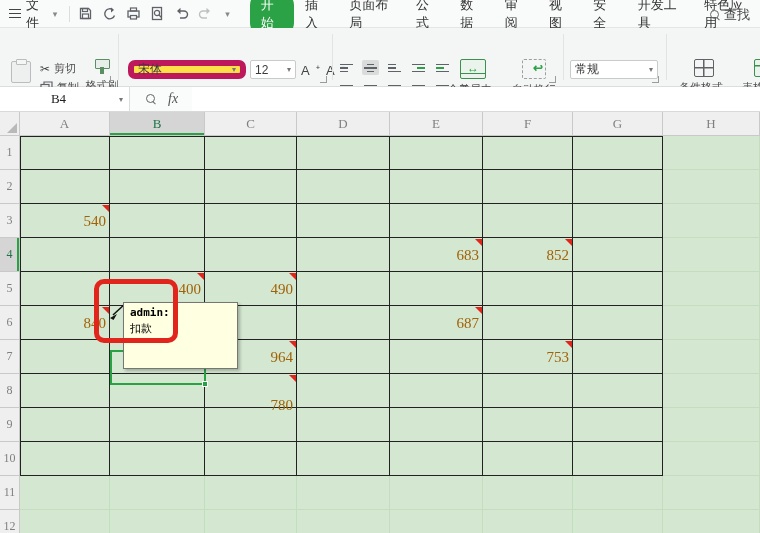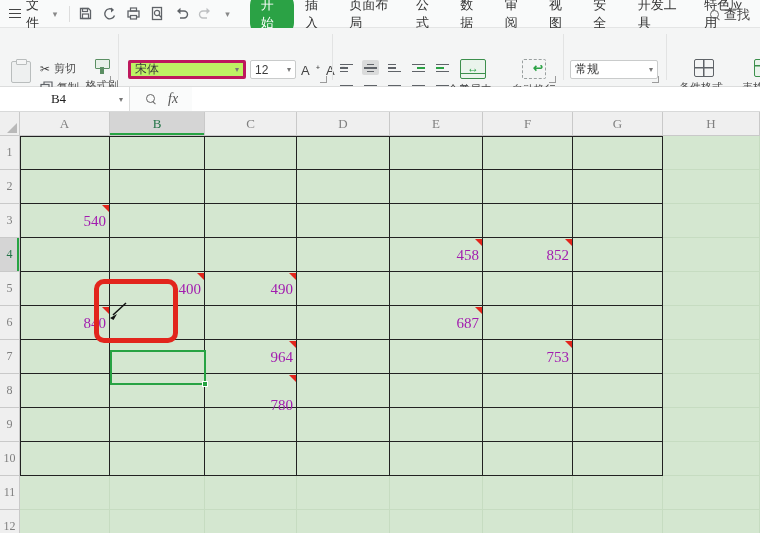--- a/index.html
+++ b/index.html
@@ -37,21 +37,21 @@
   .paste { position:absolute; left:6px; top:33px; width:30px; text-align:center; }
   .clipboard { position:relative; width:20px; height:22px; margin:0 auto 2px; border:1.5px solid #b9bdbd; border-radius:2px; background:#eef0f0; }
   .clipboard::before { content:""; position:absolute; left:4px; top:-3px; width:9px; height:4px; border:1.5px solid #b9bdbd; border-radius:1px; background:#f4f5f5; }
   .cutcopy { position:absolute; left:40px; top:33px; }
   .cutcopy .row { display:flex; align-items:center; gap:4px; height:15px; margin-bottom:4px; }
   .fpaint { position:absolute; left:80px; top:31px; width:44px; text-align:center; }
   .brush { width:18px; height:16px; margin:0 auto 3px; position:relative; }
   .brush::before { content:""; position:absolute; left:2px; top:0; width:13px; height:8px; border:1.5px solid #5b8f63; border-radius:1px; background:#e7f0e8; }
   .brush::after { content:""; position:absolute; left:7px; top:8px; width:4px; height:7px; background:#5b8f63; }
 
-  .fontbox { position:absolute; left:128px; top:32px; width:118px; height:19px; background:#bef264; border:3px solid #be185d; border-radius:2px; display:flex; align-items:center; justify-content:space-between; padding:0 4px; font-size:12px; }
+  .fontbox { position:absolute; left:128px; top:32px; width:118px; height:19px; background:#fde047; border:6px solid #be185d; border-radius:7px; display:flex; align-items:center; justify-content:space-between; padding:0 4px; font-size:12px; }
   .sizebox { position:absolute; left:250px; top:32px; width:46px; height:19px; background:#fff; border:1px solid #c9cbcb; border-radius:2px; display:flex; align-items:center; justify-content:space-between; padding:0 4px; font-size:12px; }
   .fontsize-adj { position:absolute; left:301px; top:33px; font-size:13px; color:#444; letter-spacing:6px; }
   .fmtrow { position:absolute; left:126px; top:57px; display:flex; align-items:center; gap:11px; font-family:"Liberation Serif",serif; }
   .fmtrow .b { font-weight:bold; font-size:14px; }
   .fmtrow .i { font-style:italic; font-size:14px; }
   .fmtrow .u { text-decoration:underline; font-size:14px; }
   .gridico { position:relative; width:14px; height:13px; border:1px solid #5f6368; background:linear-gradient(#5f6368,#5f6368) 50% 0/1px 100% no-repeat, linear-gradient(#5f6368,#5f6368) 0 50%/100% 1px no-repeat; }
   .acolor { position:relative; font-size:13px; font-weight:bold; line-height:11px; }
   .acolor .bar { position:absolute; left:-1px; bottom:-4px; width:13px; height:3px; }
   .eraser { width:13px; height:9px; border:1.4px solid #5f6368; transform:skewX(-20deg); border-radius:2px; }
@@ -97,21 +97,21 @@
   .sheet { position:absolute; left:0; top:112px; width:760px; height:421px; background:#d4e7d0; overflow:hidden; }
   .corner { position:absolute; left:0; top:0; width:20px; height:24px; background:#efefef; border-right:1px solid #c9c9c9; border-bottom:1px solid #c9c9c9; }
   .corner .tri { position:absolute; right:2px; bottom:2px; width:0; height:0; border-bottom:10px solid #b9b9b9; border-left:10px solid transparent; }
   .colhdr { position:absolute; top:0; height:24px; background:#efefef; border-right:1px solid #c9c9c9; border-bottom:1px solid #c9c9c9; display:flex; align-items:center; justify-content:center; font-family:"Liberation Serif",serif; font-size:13px; color:#7f7f7f; }
   .colhdr.sel { background:#d5d5d5; color:#217346; box-shadow:inset 0 -2px 0 #27a343; }
   .rowhdr { position:absolute; left:0; width:20px; background:#efefef; border-right:1px solid #c9c9c9; border-bottom:1px solid #c9c9c9; display:flex; align-items:center; justify-content:center; font-family:"Liberation Serif",serif; font-size:12px; color:#7f7f7f; }
   .rowhdr.sel { background:#d5d5d5; color:#217346; box-shadow:inset -2px 0 0 #27a343; }
   .cell { position:absolute; background:#d4e7d0; border-right:1px solid #c6dcc1; border-bottom:1px solid #c6dcc1; }
   .cell.inrange { border-right:1px solid #222; border-bottom:1px solid #222; }
   .range-frame { position:absolute; border-left:1px solid #222; border-top:1px solid #222; pointer-events:none; }
-  .cellval { position:absolute; font-family:"Liberation Serif",serif; font-size:15px; color:#a21caf; display:flex; align-items:center; justify-content:flex-end; padding-right:3px; }
+  .cellval { position:absolute; font-family:"Liberation Serif",serif; font-size:15px; color:#a16207; display:flex; align-items:center; justify-content:flex-end; padding-right:3px; }
   .cmark { position:absolute; width:0; height:0; border-top:7px solid #e2251c; border-left:7px solid transparent; }
   .selbox { position:absolute; left:110px; top:238px; width:96px; height:35px; border:2px solid #27a343; pointer-events:none; }
   .selbox .handle { position:absolute; right:-4px; bottom:-4px; width:6px; height:6px; background:#27a343; border:1px solid #fff; }
 
   .comment-box { position:absolute; left:123px; top:190px; width:115px; height:67px; background:#ffffe1; border:1px solid #767676; box-shadow:2px 2px 3px rgba(0,0,0,.25); padding:3px 6px; }
   .comment-box .author { font-family:"DejaVu Sans Mono",monospace; font-weight:bold; font-size:11px; color:#000; }
   .comment-box .body { font-size:11px; color:#000; margin-top:2px; }
   .comment-arrow { position:absolute; left:100px; top:186px; pointer-events:none; }
   .red-rect { position:absolute; left:94px; top:167px; width:84px; height:64px; border:5px solid #e2251c; border-radius:10px; pointer-events:none; }
 </style>
@@ -474,21 +474,21 @@
         <div class="cell" style="left: 297px; top: 398px; width: 93px; height: 34px;"></div>
         <div class="cell" style="left: 390px; top: 398px; width: 93px; height: 34px;"></div>
         <div class="cell" style="left: 483px; top: 398px; width: 90px; height: 34px;"></div>
         <div class="cell" style="left: 573px; top: 398px; width: 90px; height: 34px;"></div>
         <div class="cell" style="left: 663px; top: 398px; width: 97px; height: 34px;"></div>
       </div>
     <div class="range-frame" id="rangeFrame" style="left: 20px; top: 24px; width: 643px; height: 340px;"></div>
     <div id="values">
         <div class="cellval" style="left: 20px; top: 92px; width: 89px; height: 34px;">540</div>
         <div class="cmark" style="left: 102px; top: 93px;"></div>
-        <div class="cellval" style="left: 390px; top: 126px; width: 92px; height: 34px;">458</div>
+        <div class="cellval" style="left: 390px; top: 126px; width: 92px; height: 34px;">683</div>
         <div class="cmark" style="left: 475px; top: 127px;"></div>
         <div class="cellval" style="left: 483px; top: 126px; width: 89px; height: 34px;">852</div>
         <div class="cmark" style="left: 565px; top: 127px;"></div>
         <div class="cellval" style="left: 110px; top: 160px; width: 94px; height: 34px;">400</div>
         <div class="cmark" style="left: 197px; top: 161px;"></div>
         <div class="cellval" style="left: 205px; top: 160px; width: 91px; height: 34px;">490</div>
         <div class="cmark" style="left: 289px; top: 161px;"></div>
         <div class="cellval" style="left: 20px; top: 194px; width: 89px; height: 34px; padding-left: 12px;">840</div>
         <div class="cmark" style="left: 102px; top: 195px;"></div>
         <div class="cellval" style="left: 390px; top: 194px; width: 92px; height: 34px;">687</div>
@@ -503,17 +503,21 @@
 
     <div class="selbox">
         <span class="handle"></span>
       </div>
 
     <svg class="comment-arrow" width="40" height="26" viewBox="0 0 40 26">
       <line x1="26" y1="5" x2="13" y2="17" stroke="#111" stroke-width="1.5"></line>
       <path d="M10 20 17 16l-3.5 6z" fill="#111"></path>
     </svg>
 
+    <div class="comment-box">
+      <div class="author">admin:</div>
+      <div class="body">扣款</div>
+    </div>
 
     <div class="red-rect"></div>
 
   </div>
 </div>
 
 </body></html>

